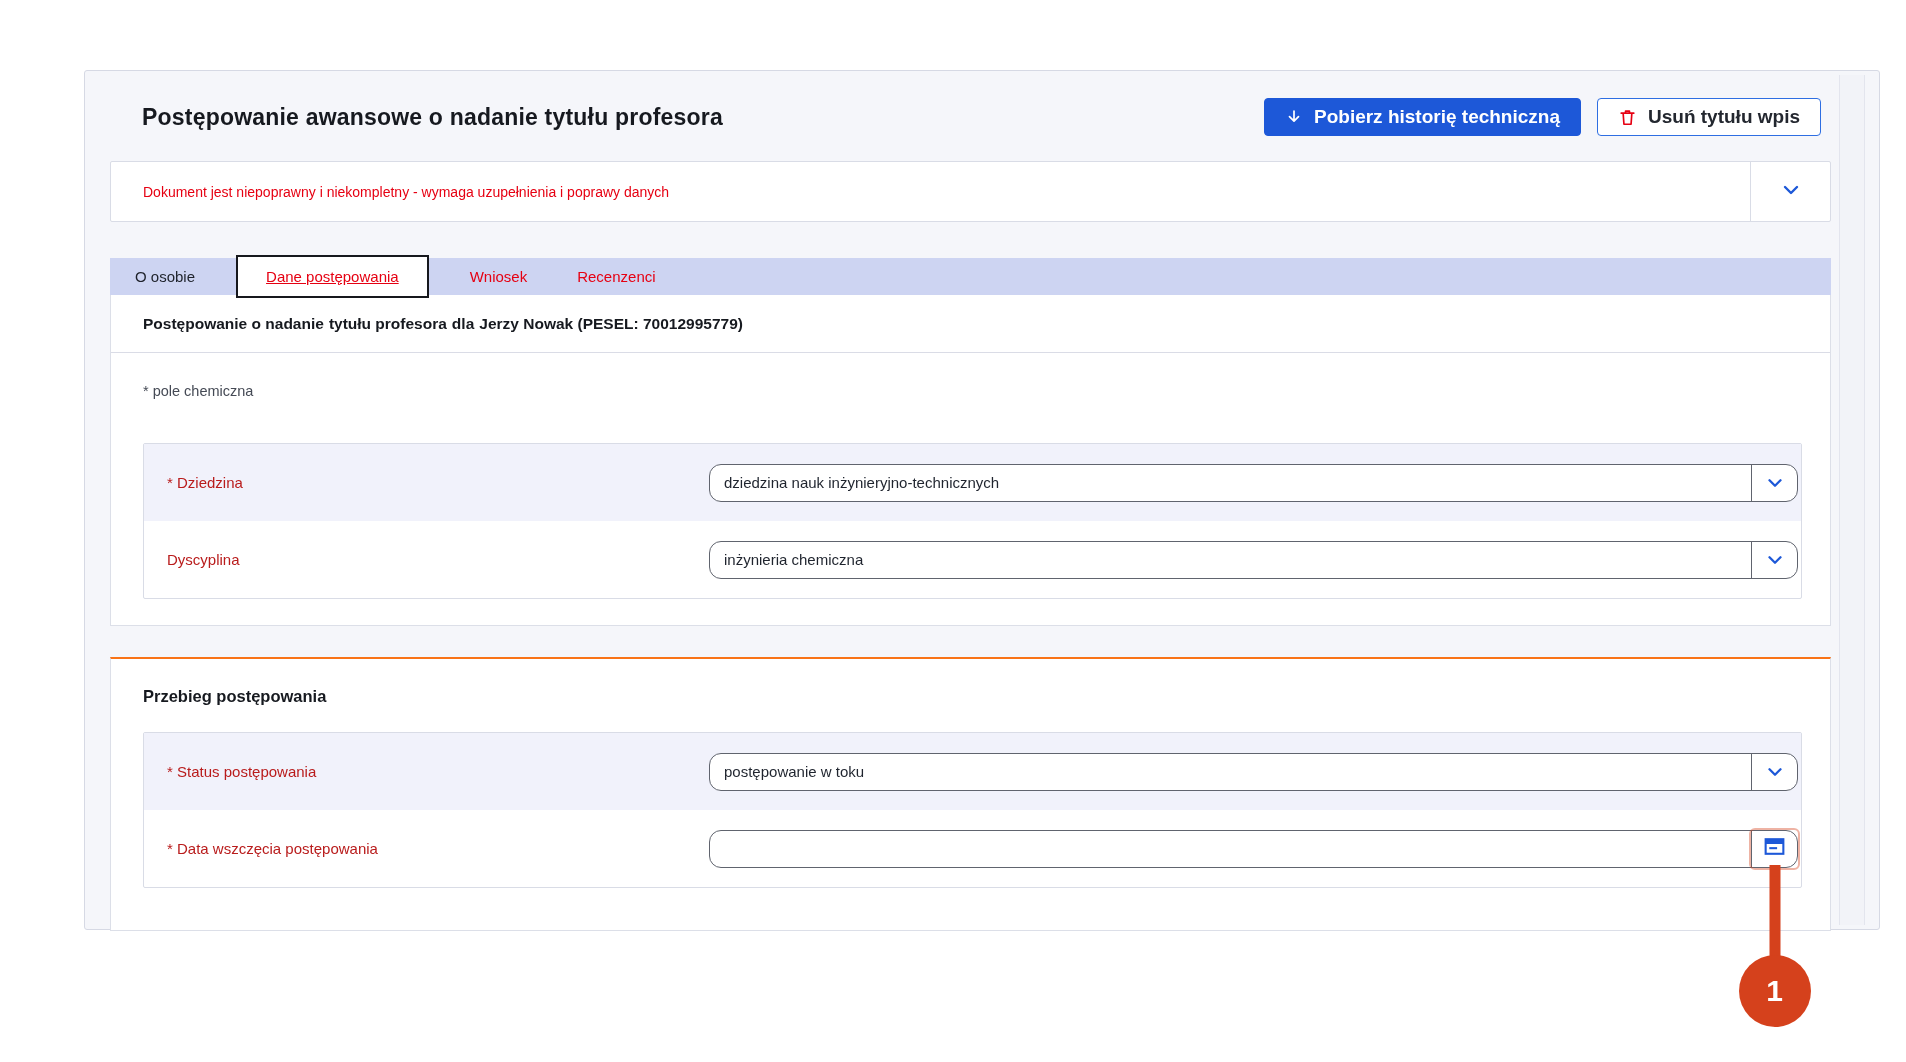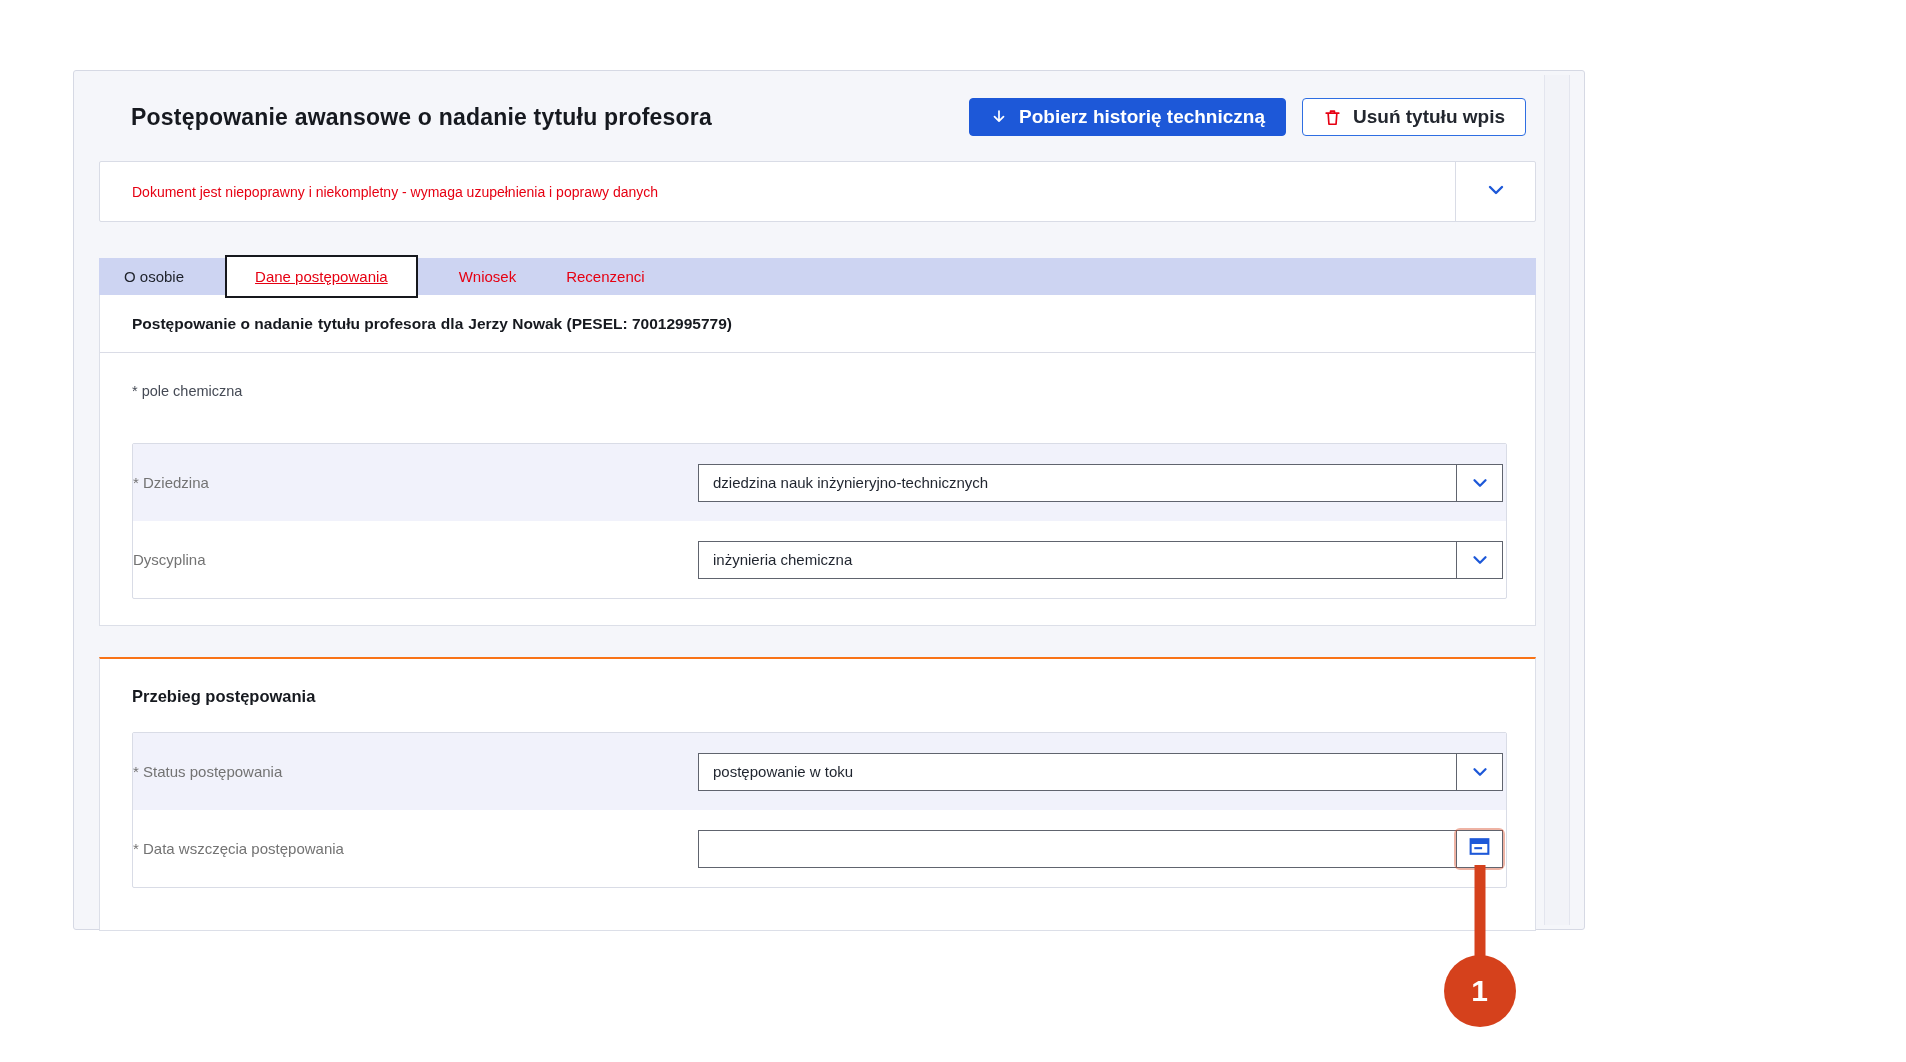--- a/index.html
+++ b/index.html
@@ -1,19 +1,19 @@
 <!DOCTYPE html>
 <html><head>
 <meta charset="utf-8">
 <style>
   * { margin:0; padding:0; box-sizing:border-box; }
   html,body { width:1906px; height:1062px; background:#ffffff; overflow:hidden;
               font-family:"Liberation Sans", sans-serif; color:#1f242e; }
 
-  .card { position:absolute; left:73px; top:70px; width:1512px; height:860px;
+  .card { position:absolute; left:84px; top:70px; width:1796px; height:860px;
           background:#f5f6fa; border:1px solid #d6d9e4; border-radius:3px; }
 
   .card-content { position:relative; padding:0 48px 0 25px; height:100%; }
 
   
   .header-row { display:flex; align-items:center; justify-content:space-between;
                 padding-top:22px; height:70px; }
   .page-title { font-size:23px; font-weight:bold; color:#16191f; margin-left:32px;
                 letter-spacing:.2px; }
   .header-buttons { display:flex; gap:16px; margin-right:10px; }
@@ -53,24 +53,24 @@
   .required-note { padding:30px 0 0 32px; font-size:14.5px; color:#454a55; }
 
   .fields-panel { margin:44px 28px 26px 32px; border:1px solid #d9dce6;
                   border-radius:2px; background:#ffffff; }
   .block-b .fields-panel { margin-top:26px; }
   .section-heading { font-size:16.5px; font-weight:bold; color:#16191f;
                      padding:28px 0 0 32px; }
 
   .field-row { display:flex; align-items:center; height:77px; padding:0 3px 0 0; }
   .row-shaded { background:#f1f2fb; }
-  .field-label { width:565px; font-size:15px; color:#737373; }
+  .field-label { width:565px; padding-left:23px; font-size:15px; color:#b91c1c; }
 
   .select-control, .date-control { flex:1; height:38px; background:#ffffff;
-      border:1px solid #60646e; border-radius:0; display:flex; position:relative; }
+      border:1px solid #60646e; border-radius:12px; display:flex; position:relative; }
   .select-value { flex:1; display:flex; align-items:center; padding-left:14px;
                   font-size:15px; color:#1f242e; }
   .select-arrow { width:46px; border-left:1px solid #60646e; display:flex;
                   align-items:center; justify-content:center; cursor:pointer; }
   .date-input { flex:1; border:none; outline:none; background:transparent;
                 padding-left:14px; font-size:15px; color:#1f242e;
                 font-family:"Liberation Sans", sans-serif; }
   .date-button { width:46px; border-left:1px solid #60646e; display:flex;
                  align-items:center; justify-content:center; cursor:pointer;
                  position:relative; }

